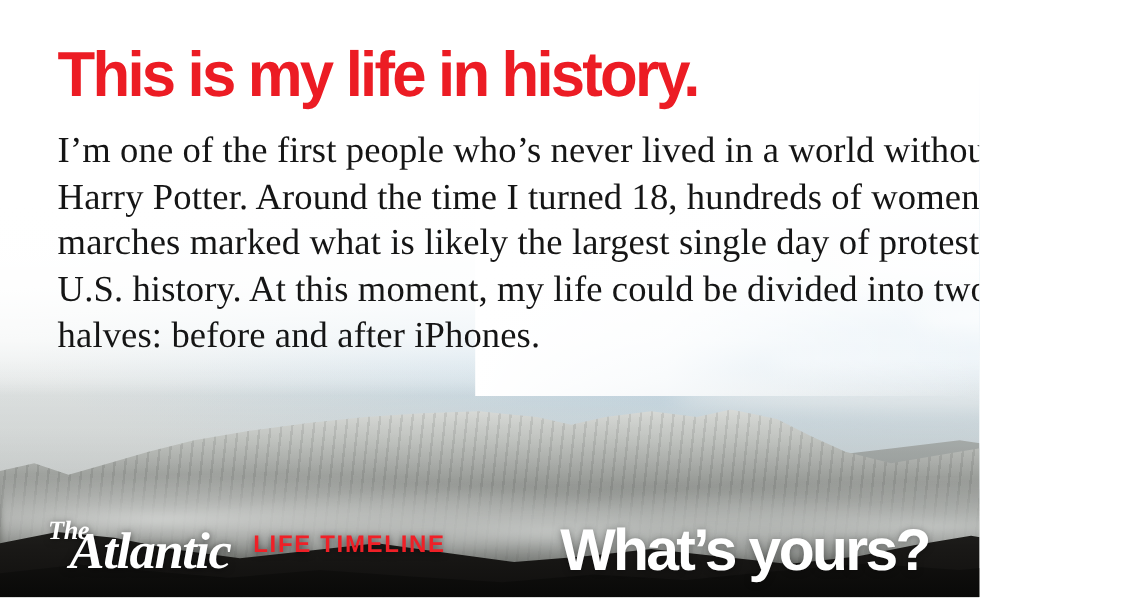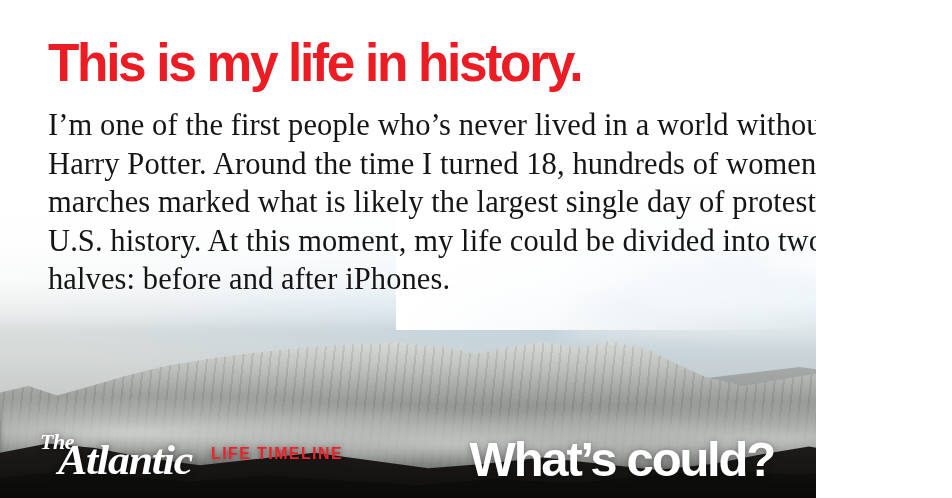--- a/index.html
+++ b/index.html
@@ -200,21 +200,21 @@
     font-size:43px; line-height:43px;
     color:#ffffff;
     letter-spacing:-1.2px;
     transform:scaleX(1.02);
     transform-origin:left center;
   }
   #tagline {
     margin-left:6px; margin-bottom:7px;
     font-family:"Liberation Sans", sans-serif;
     font-weight:bold;
-    font-size:16px; line-height:20px;
+    font-size:20px; line-height:20px;
     letter-spacing:1.4px;
     color:#ef2027;
   }
 
   #cta {
     position:absolute; right:42px; bottom:14px;
     z-index:6;
     font-family:"Liberation Sans", sans-serif;
     font-weight:bold;
     font-size:49px; line-height:49px;
@@ -256,15 +256,15 @@
   </div>
 
   <div id="brand">
     <div id="logo">
       <span id="logo-the">The</span>
       <span id="logo-atlantic">Atlantic</span>
     </div>
     <div id="tagline">LIFE TIMELINE</div>
   </div>
 
-  <div id="cta">What’s could?</div>
+  <div id="cta">What’s yours?</div>
 
 </div>
 
 </body></html>

